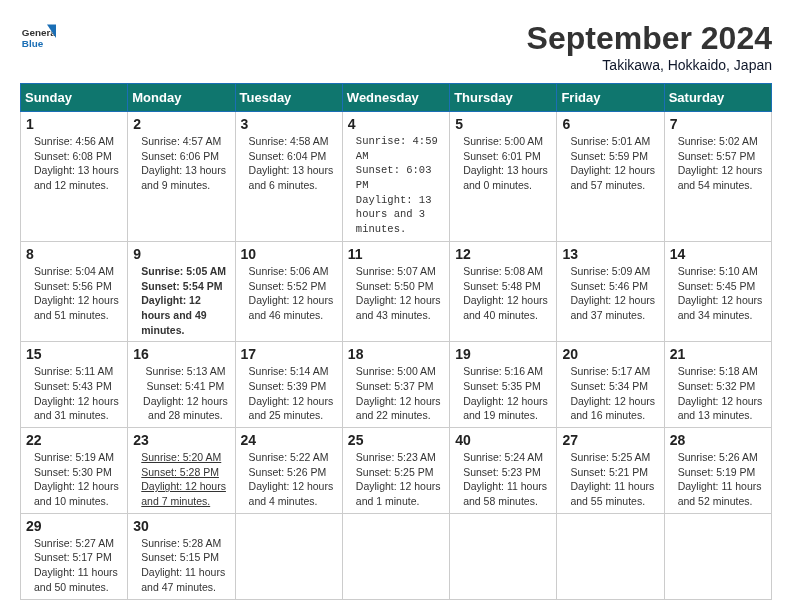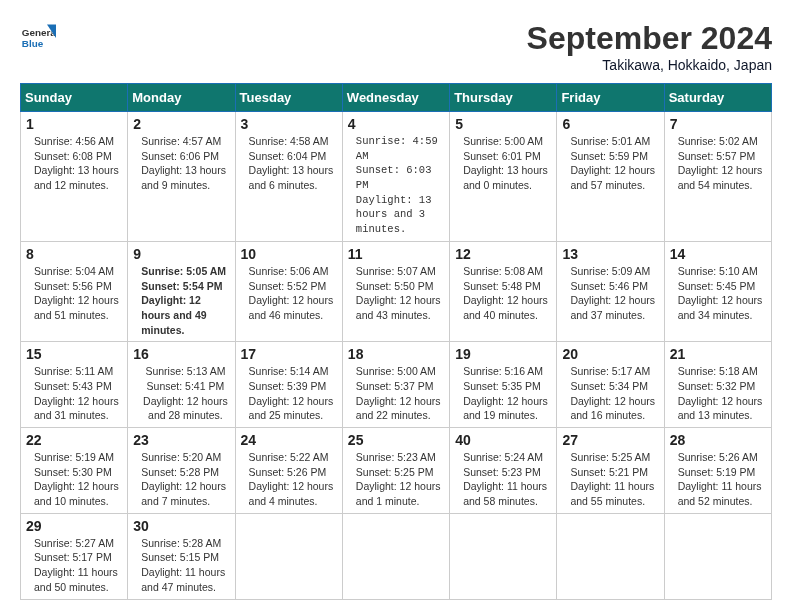--- a/index.html
+++ b/index.html
@@ -246,21 +246,21 @@
       </tr>
       <tr class="week-row">
         <td>
           <span class="day-num">22</span>
           <div class="day-info" style="white-space: pre-line;">Sunrise: 5:19 AM
 Sunset: 5:30 PM
 Daylight: 12 hours and 10 minutes.</div>
         </td>
         <td>
           <span class="day-num">23</span>
-          <div class="day-info" style="white-space: pre-line;">Sunrise: 5:20 AM
+          <div class="day-info" style="white-space: pre-line; text-decoration: underline;">Sunrise: 5:20 AM
 Sunset: 5:28 PM
 Daylight: 12 hours and 7 minutes.</div>
         </td>
         <td>
           <span class="day-num">24</span>
           <div class="day-info" style="white-space: pre-line;">Sunrise: 5:22 AM
 Sunset: 5:26 PM
 Daylight: 12 hours and 4 minutes.</div>
         </td>
         <td>

